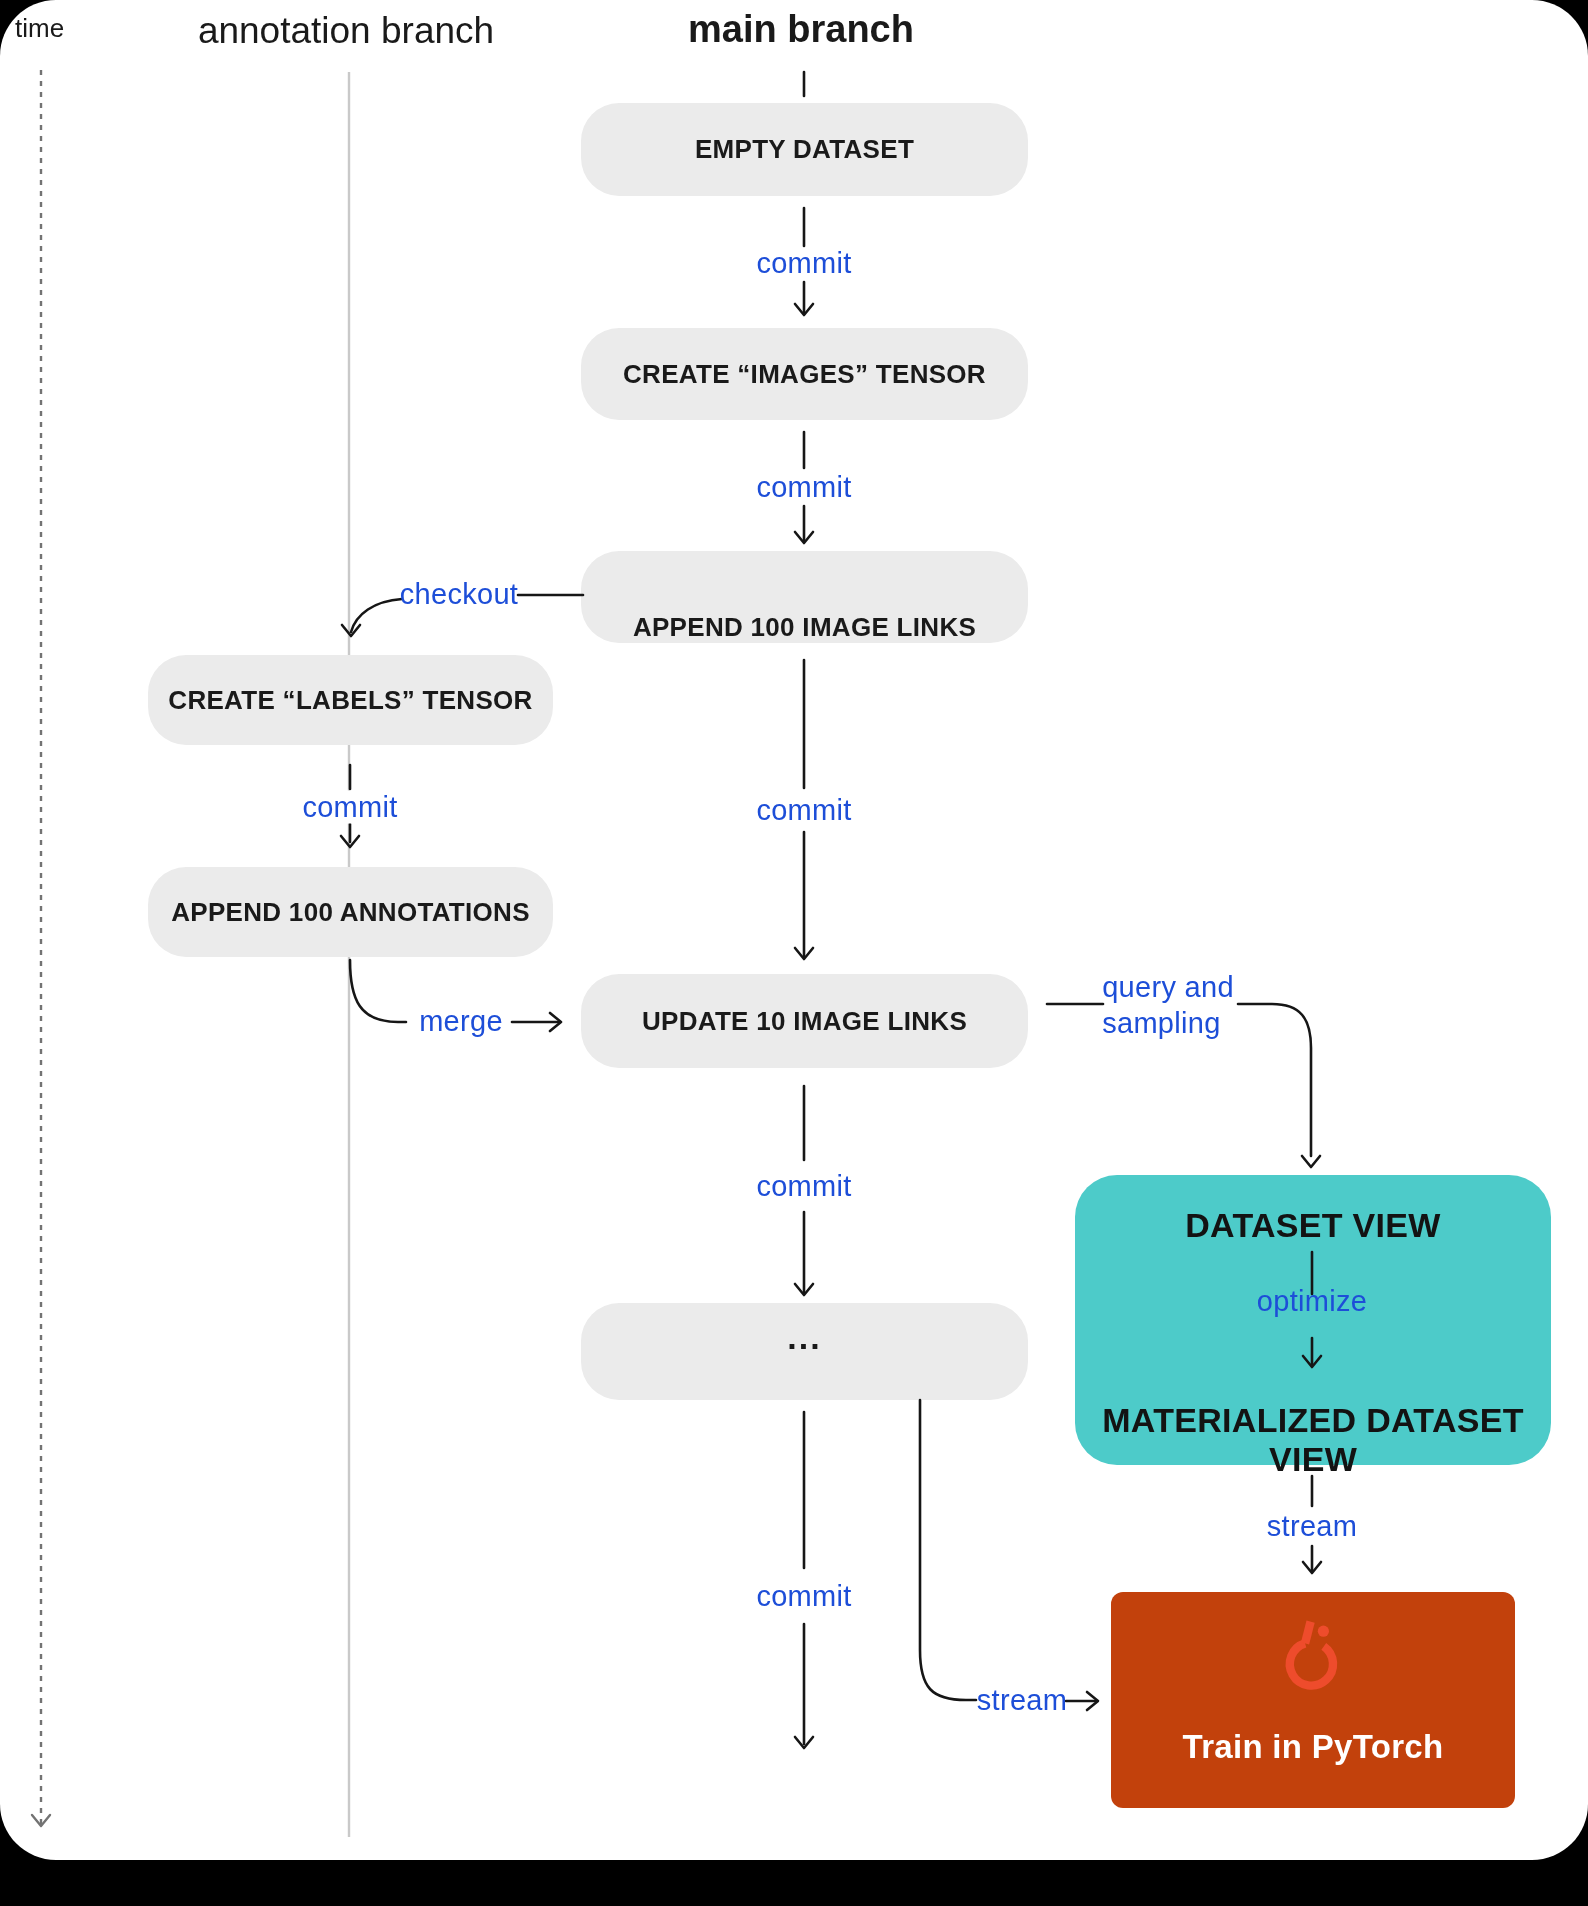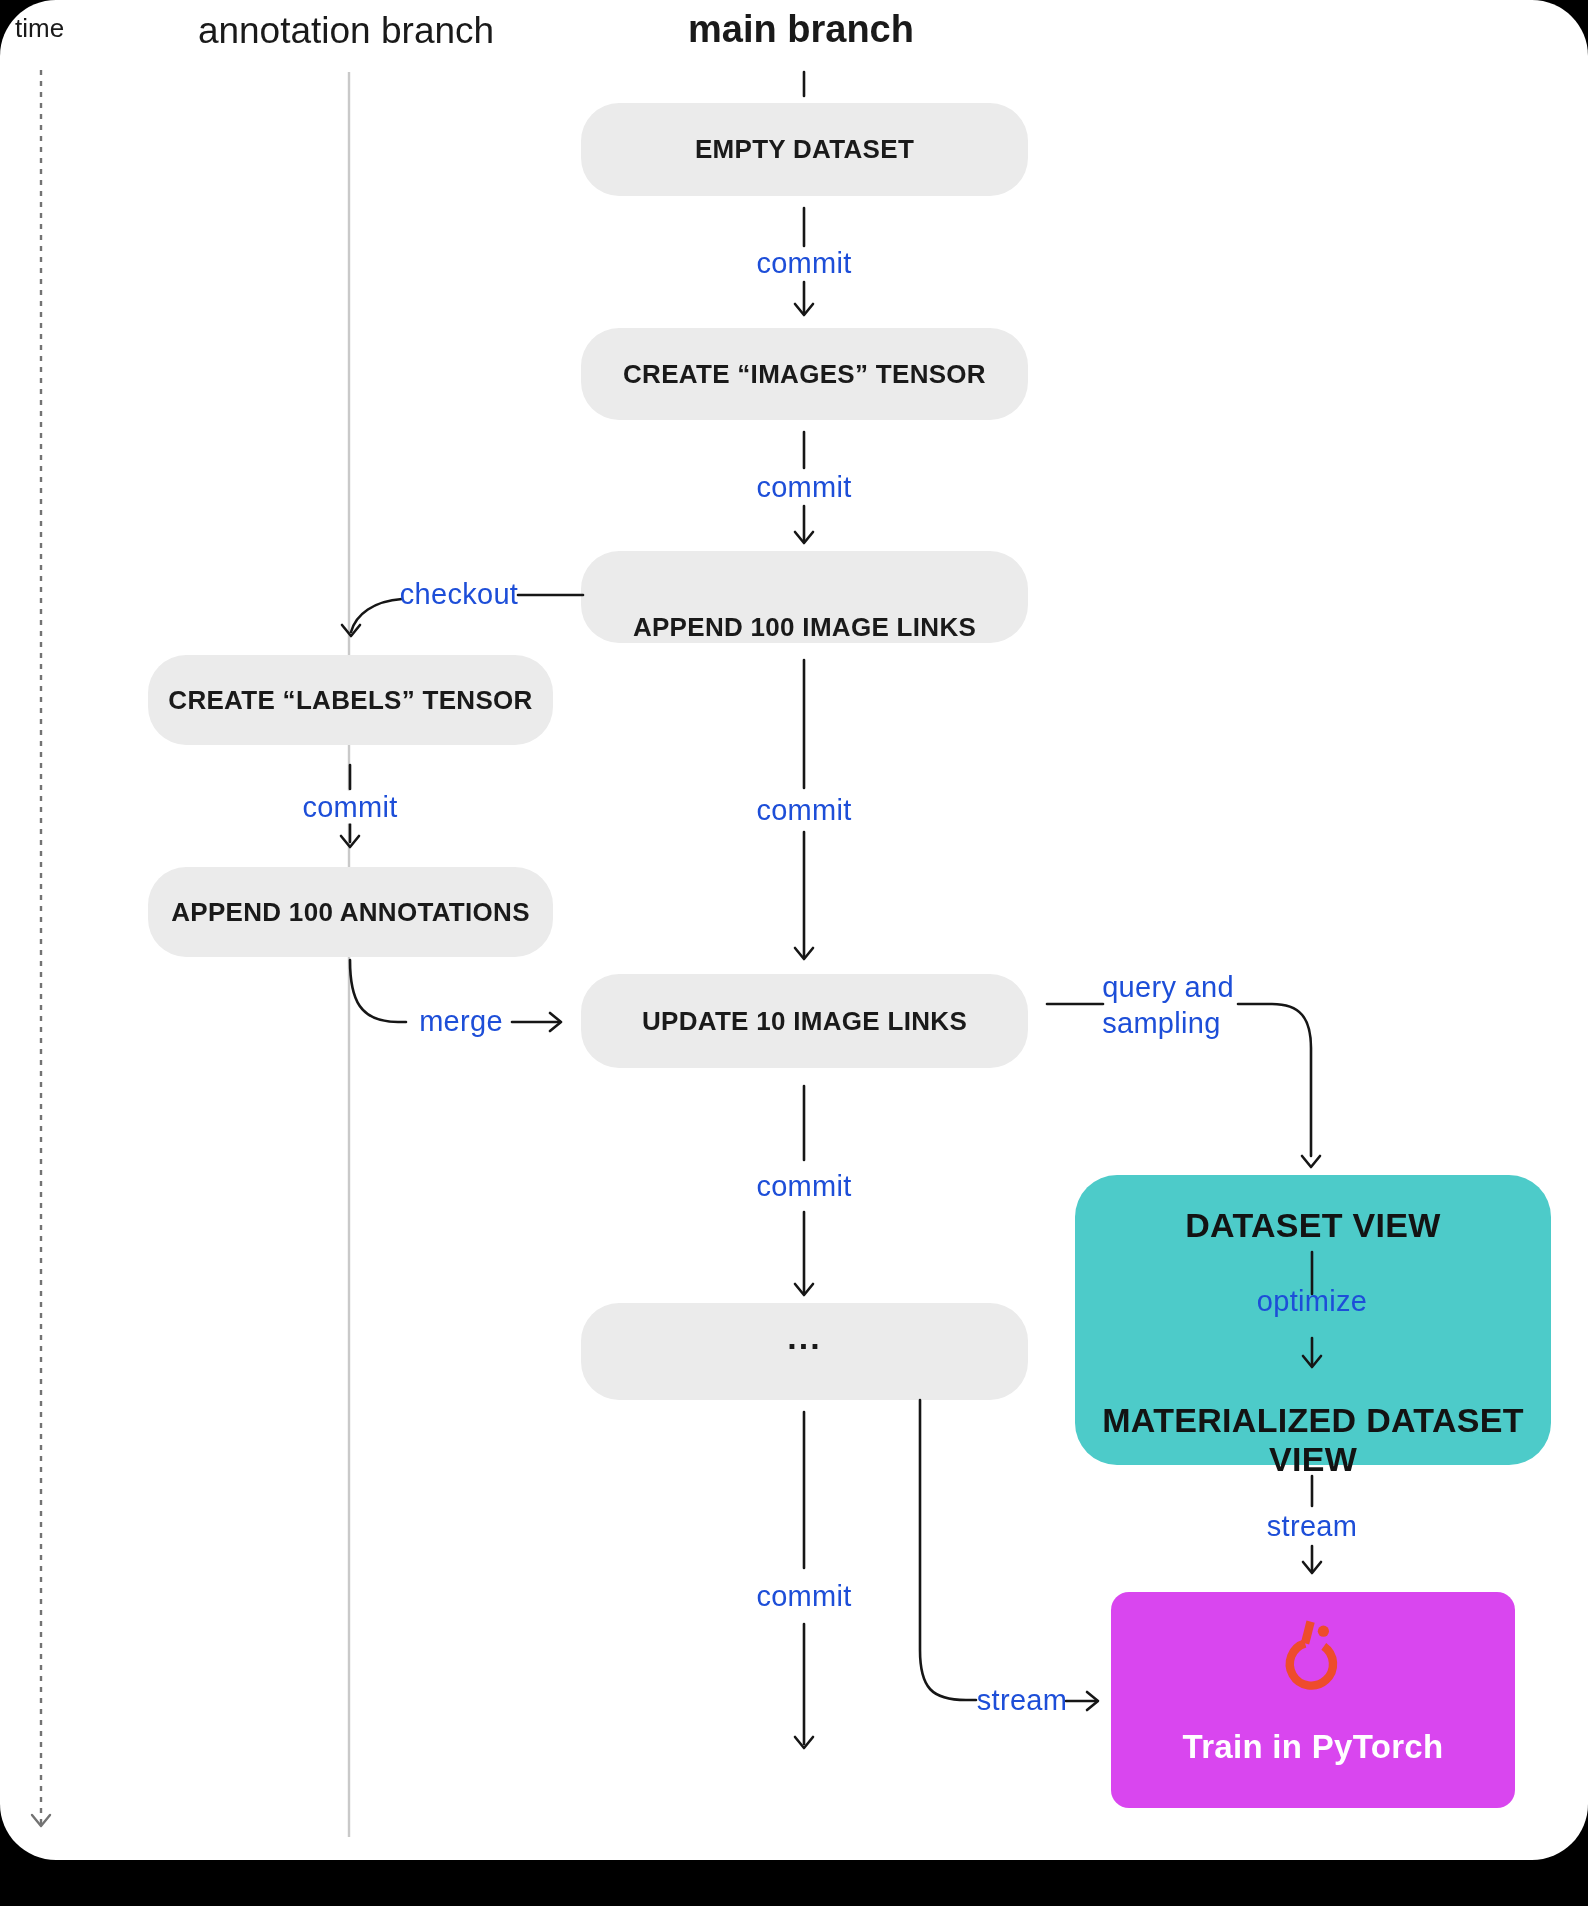--- a/index.html
+++ b/index.html
@@ -27,22 +27,22 @@
   #node-ellipsis{left:581px;top:1303px;width:447px;height:97px;font-size:34px;font-weight:900;letter-spacing:2px;}
   #node-ellipsis .dots{display:block;transform:translateY(-36%);}
 
   #node-dataset-view{left:1075px;top:1175px;width:476px;height:290px;
         background:#4DCBC9;border-radius:42px;display:block;}
   .teal-title{position:absolute;left:0;right:0;text-align:center;font-weight:700;
         font-size:34px;letter-spacing:.3px;color:#131313;}
   #title-dataset-view{top:31px;}
   #title-materialized{top:226px;}
 
-  #node-train{left:1111px;top:1592px;width:404px;height:216px;background:#d946ef;
-        border-radius:18px;display:block;}
+  #node-train{left:1111px;top:1592px;width:404px;height:216px;background:#c2410c;
+        border-radius:12px;display:block;}
   #pytorch-icon{position:absolute;left:50%;top:24px;transform:translateX(-50%);}
   .train-title{position:absolute;left:0;right:0;top:136px;text-align:center;color:#fff;
         font-weight:700;font-size:33px;letter-spacing:.3px;}
 
   
   .edge-label{position:absolute;transform:translate(-50%,-50%);font-size:29px;
         color:#1d4ed8;letter-spacing:.3px;white-space:nowrap;}
   .edge-label.bg-white{background:#fff;padding:0 6px;}
   #lbl-commit-1{left:804px;top:263px;}
   #lbl-commit-2{left:804px;top:487px;}

